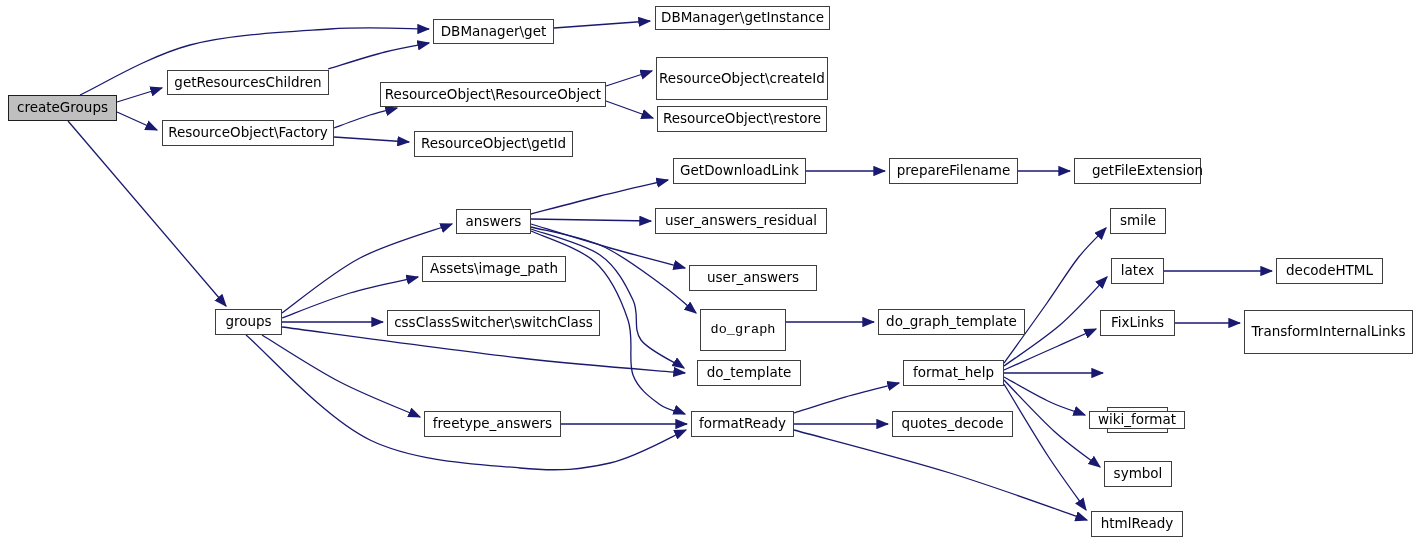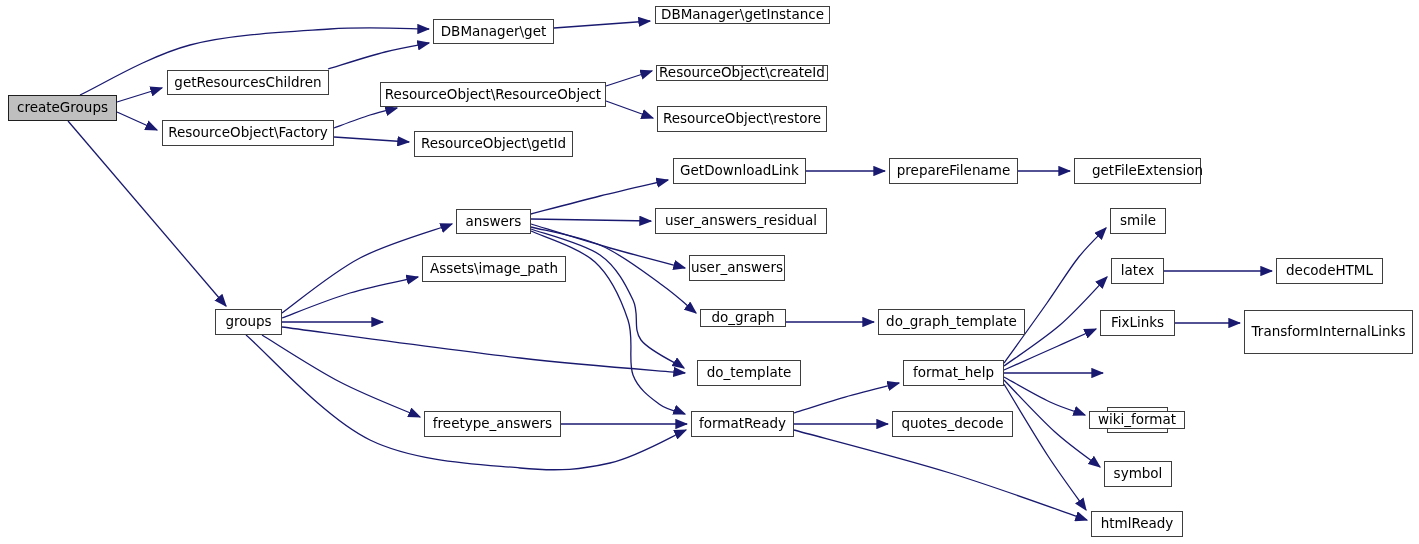--- a/index.html
+++ b/index.html
@@ -78,34 +78,35 @@
       <path class="edge" d="M1004,377 C1011.7,381.2 1036.5,395.7 1050,402 C1063.5,408.3 1079.2,412.8 1085,415" stroke="#191970" marker-end="url(#arrow)"></path>
       <path class="edge" d="M1004,380 C1012.5,388.7 1039.0,417.5 1055,432 C1071.0,446.5 1092.5,461.2 1100,467" stroke="#191970" marker-end="url(#arrow)"></path>
       <path class="edge" d="M1004,384 C1011.3,396.0 1034.3,435.0 1048,456 C1061.7,477.0 1079.7,501.0 1086,510" stroke="#191970" marker-end="url(#arrow)"></path>
       <path class="edge" d="M1164,271 L1272,271" stroke="#191970" marker-end="url(#arrow)"></path>
       <path class="edge" d="M1175,323 L1240,323" stroke="#191970" marker-end="url(#arrow)"></path>
     </svg>
     <div class="node hl" style="left: 8px; top: 95px; width: 109px; height: 26px;">createGroups</div>
     <div class="node" style="left: 167px; top: 70px; width: 162px; height: 25px;">getResourcesChildren</div>
     <div class="node" style="left: 162px; top: 120px; width: 172px; height: 26px;">ResourceObject\Factory</div>
     <div class="node" style="left: 433px; top: 19px; width: 121px; height: 25px;">DBManager\get</div>
-    <div class="node" style="left: 655px; top: 6px; width: 175px; height: 18px;">DBManager\getInstance</div>
+    <div class="node" style="left: 655px; top: 6px; width: 175px; height: 24px;">DBManager\getInstance</div>
     <div class="node" style="left: 380px; top: 82px; width: 226px; height: 25px;">ResourceObject\ResourceObject</div>
-    <div class="node" style="left: 656px; top: 65px; width: 172px; height: 16px;">ResourceObject\createId</div>
+    <div class="node" style="left: 656px; top: 57px; width: 172px; height: 43px;">ResourceObject\createId</div>
     <div class="node" style="left: 657px; top: 106px; width: 170px; height: 26px;">ResourceObject\restore</div>
     <div class="node" style="left: 414px; top: 131px; width: 159px; height: 26px;">ResourceObject\getId</div>
     <div class="node" style="left: 673px; top: 158px; width: 133px; height: 26px;">GetDownloadLink</div>
     <div class="node" style="left: 889px; top: 158px; width: 129px; height: 26px;">prepareFilename</div>
     <div class="node" style="left: 1074px; top: 158px; width: 127px; height: 26px; padding-left: 20px;">getFileExtension</div>
     <div class="node" style="left: 456px; top: 209px; width: 75px; height: 25px;">answers</div>
     <div class="node" style="left: 655px; top: 208px; width: 172px; height: 26px;">user_answers_residual</div>
-    <div class="node" style="left: 689px; top: 255px; width: 96px; height: 26px; text-align: center;">user_answers</div>
+    <div class="node" style="left: 689px; top: 265px; width: 128px; height: 26px; text-align: center;">user_answers</div>
     <div class="node" style="left: 422px; top: 256px; width: 144px; height: 26px;">Assets\image_path</div>
     <div class="node" style="left: 215px; top: 309px; width: 67px; height: 26px;">groups</div>
-    <div class="node" style="left: 700px; top: 309px; width: 86px; height: 18px;">do_graph</div>
+    <div class="node" style="left: 387px; top: 310px; width: 213px; height: 26px;">cssClassSwitcher\switchClass</div>
+    <div class="node" style="left: 700px; top: 309px; width: 86px; height: 42px; font-family: Liberation Mono, monospace;">do_graph</div>
     <div class="node" style="left: 878px; top: 309px; width: 147px; height: 26px;">do_graph_template</div>
     <div class="node" style="left: 689px; top: 360px; width: 104px; height: 26px; margin-left: 8px;">do_template</div>
     <div class="node" style="left: 903px; top: 360px; width: 101px; height: 26px;">format_help</div>
     <div class="node" style="left: 1110px; top: 208px; width: 56px; height: 26px;">smile</div>
     <div class="node" style="left: 1111px; top: 258px; width: 53px; height: 26px;">latex</div>
     <div class="node" style="left: 1276px; top: 258px; width: 107px; height: 26px;">decodeHTML</div>
     <div class="node" style="left: 1100px; top: 310px; width: 75px; height: 26px;">FixLinks</div>
     <div class="node" style="left: 1244px; top: 310px; width: 169px; height: 44px;">TransformInternalLinks</div>
     <div class="node" style="left: 1107px; top: 360px; width: 61px; height: 26px; margin-top: 47px;">format</div>
     <div class="node" style="left: 1089px; top: 411px; width: 96px; height: 18px;">wiki_format</div>

